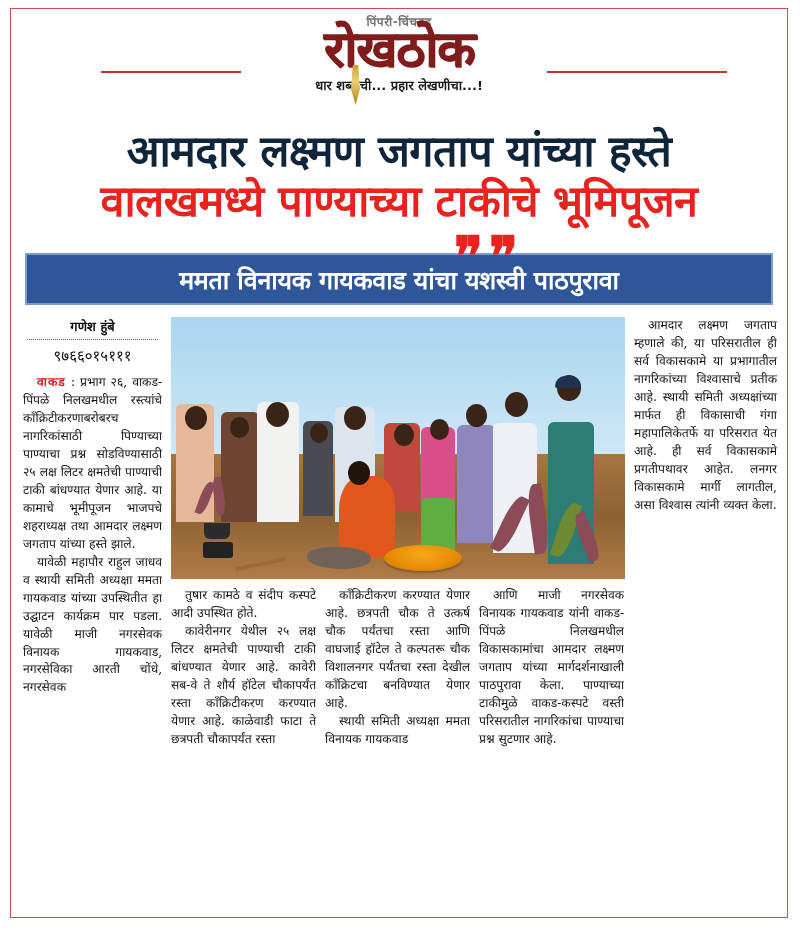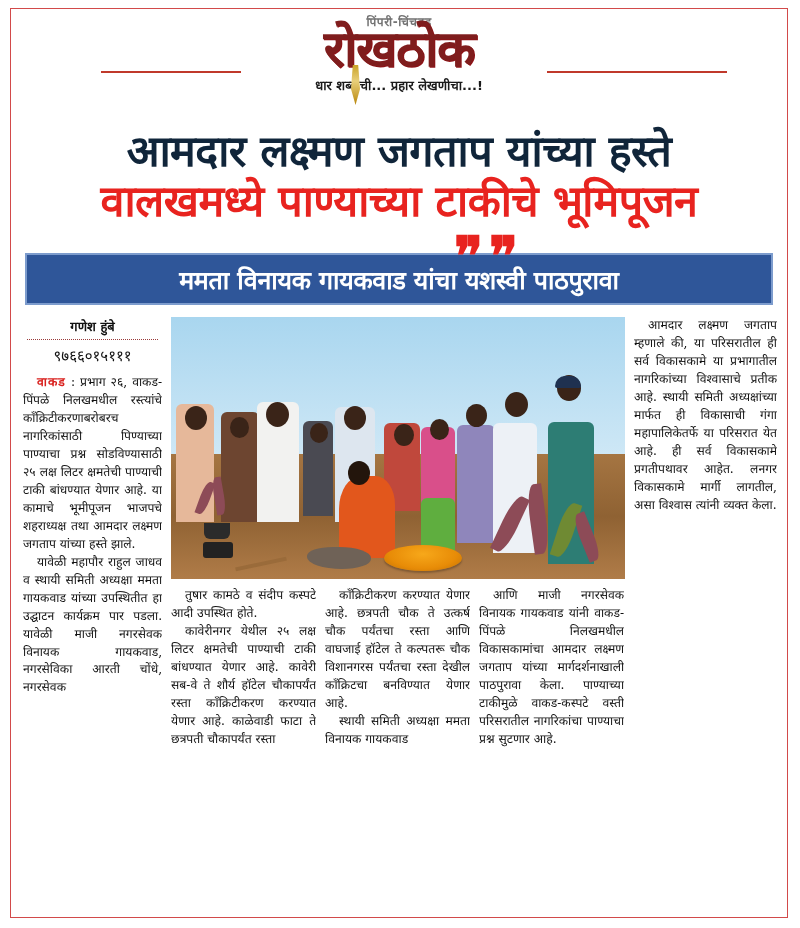--- a/index.html
+++ b/index.html
@@ -275,21 +275,21 @@
           <div class="leafp" style="left:84px;top:28px;width:14px;height:50px;transform:rotate(-22deg);"></div>
         </div>
       </div>
 
       <div class="mid-cols">
         <div class="col">
           <p class="first">तुषार कामठे व संदीप कस्पटे आदी उपस्थित होते.</p>
           <p>कावेरीनगर येथील २५ लक्ष लिटर क्षमतेची पाण्याची टाकी बांधण्यात येणार आहे. कावेरी सब-वे ते शौर्य हॉटेल चौकापर्यंत रस्ता काँक्रिटीकरण करण्यात येणार आहे. काळेवाडी फाटा ते छत्रपती चौकापर्यंत रस्ता</p>
         </div>
         <div class="col">
-          <p class="first">काँक्रिटीकरण करण्यात येणार आहे. छत्रपती चौक ते उत्कर्ष चौक पर्यंतचा रस्ता आणि वाघजाई हॉटेल ते कल्पतरू चौक विशानगरस पर्यंतचा रस्ता देखील काँक्रिटचा बनविण्यात येणार आहे.</p>
+          <p class="first">काँक्रिटीकरण करण्यात येणार आहे. छत्रपती चौक ते उत्कर्ष चौक पर्यंतचा रस्ता आणि वाघजाई हॉटेल ते कल्पतरू चौक विशालनगर पर्यंतचा रस्ता देखील काँक्रिटचा बनविण्यात येणार आहे.</p>
           <p>स्थायी समिती अध्यक्षा ममता विनायक गायकवाड</p>
         </div>
         <div class="col">
           <p class="first">आणि माजी नगरसेवक विनायक गायकवाड यांनी वाकड-पिंपळे निलखमधील विकासकामांचा आमदार लक्ष्मण जगताप यांच्या मार्गदर्शनाखाली पाठपुरावा केला. पाण्याच्या टाकीमुळे वाकड-कस्पटे वस्ती परिसरातील नागरिकांचा पाण्याचा प्रश्न सुटणार आहे.</p>
         </div>
       </div>
     </div>
 
     <div class="col lastcol rightcol">
       <p>आमदार लक्ष्मण जगताप म्हणाले की, या परिसरातील ही सर्व विकासकामे या प्रभागातील नागरिकांच्या विश्वासाचे प्रतीक आहे. स्थायी समिती अध्यक्षांच्या मार्फत ही विकासाची गंगा महापालिकेतर्फे या परिसरात येत आहे. ही सर्व विकासकामे प्रगतीपथावर आहेत. लनगर विकासकामे मार्गी लागतील, असा विश्वास त्यांनी व्यक्त केला.</p>

